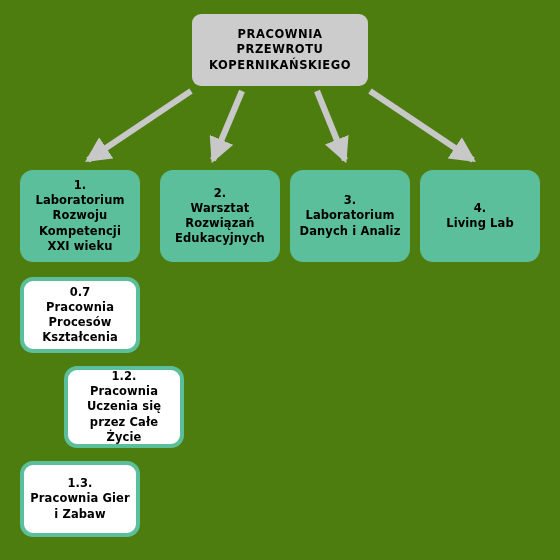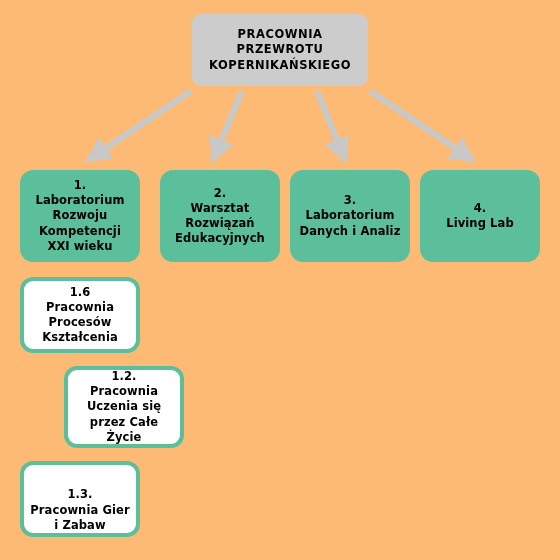--- a/index.html
+++ b/index.html
@@ -4,21 +4,21 @@
 <style>
   html, body {
     margin: 0;
     padding: 0;
     background: #ffffff;
   }
   #canvas {
     position: relative;
     width: 560px;
     height: 560px;
-    background: #fdba74;
+    background: #4d7c0f;
     font-family: "DejaVu Sans", "Liberation Sans", sans-serif;
     overflow: hidden;
   }
   #arrow-layer {
     position: absolute;
     left: 0;
     top: 0;
     width: 560px;
     height: 560px;
     pointer-events: none;
@@ -103,32 +103,32 @@
 Laboratorium
 Danych i Analiz</span>
   </div>
 
   <div class="node node-main" style="left:420px; top:170px; width:120px; height:92px;">
     <span class="node-label">4.
 Living Lab</span>
   </div>
 
   <div class="node node-sub" style="left:20px; top:277px; width:120px; height:76px;">
-    <span class="node-label">1.6
+    <span class="node-label">0.7
 Pracownia
 Procesów
 Kształcenia</span>
   </div>
 
   <div class="node node-sub" style="left:20px; top:366px; width:120px; height:82px;margin-left:44px;">
     <span class="node-label">1.2.
 Pracownia
 Uczenia się
 przez Całe Życie</span>
   </div>
 
-  <div class="node node-sub" style="left:20px; top:461px; width:120px; height:76px;align-items:flex-end;">
+  <div class="node node-sub" style="left:20px; top:461px; width:120px; height:76px;">
     <span class="node-label">1.3.
 Pracownia Gier
 i Zabaw</span>
   </div>
 
 </div>
 
 </body></html>

